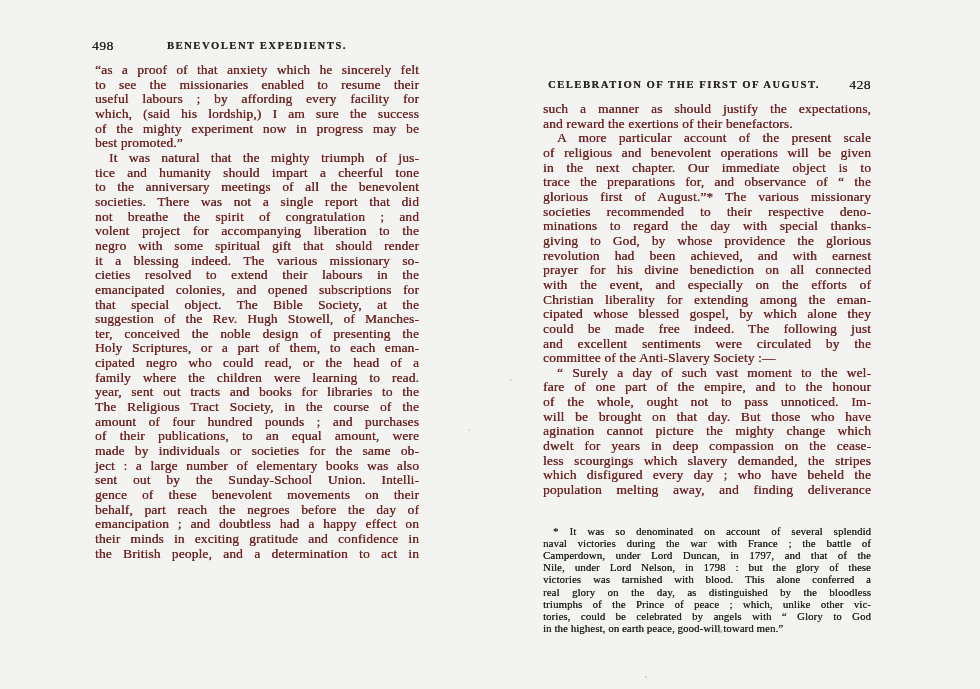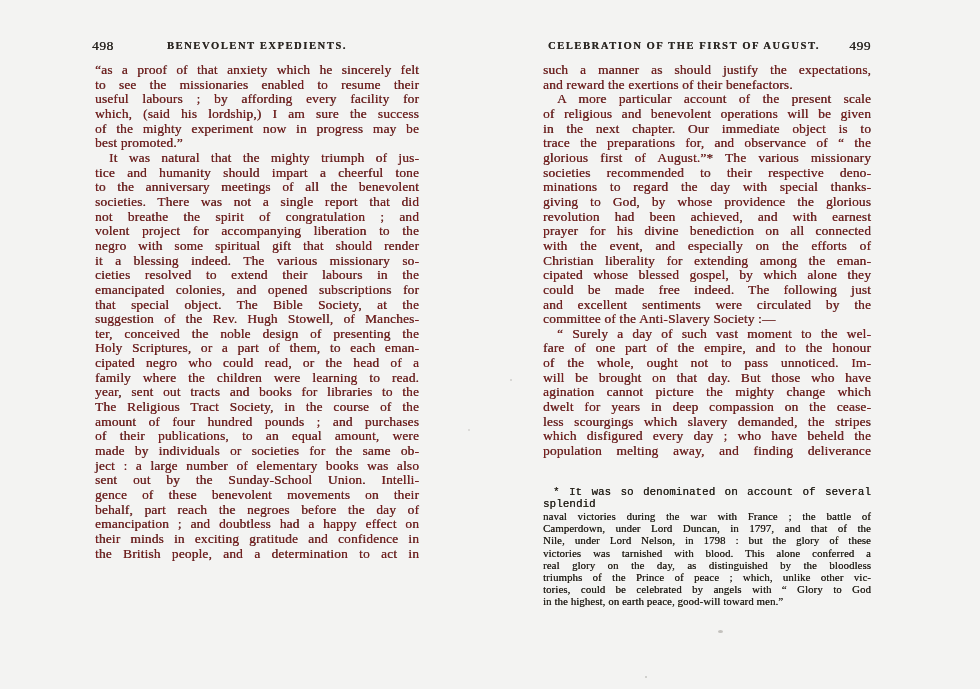--- a/index.html
+++ b/index.html
@@ -32,21 +32,21 @@
   .run-title {
     display: block;
     text-align: center;
     font-size: 10.5px;
     font-weight: bold;
     letter-spacing: 1.6px;
     color: #2a2622;
     text-shadow: 0.2px 0 0 rgba(40,34,28,0.8);
     white-space: nowrap;
   }
-  .page.right .run-title { padding-right: 46px; }
+  .page.right .run-title { padding-right: 46px; margin-top: 39px; }
   .pg-num {
     position: absolute;
     top: -2px;
     font-size: 13.5px;
     font-weight: normal;
     letter-spacing: 0.5px;
     text-shadow: 0.25px 0 0 rgba(40,34,28,0.85);
   }
   .pg-num.outer-left  { left: -3px; }
   .pg-num.outer-right { right: 0; }
@@ -71,21 +71,21 @@
     letter-spacing: 0.1px;
     color: #242019;
     text-shadow: 0.25px 0 0 rgba(36,32,25,0.85);
   }
   .footnote .line {
     line-height: 12.15px;
     text-align: justify;
     text-align-last: justify;
   }
   .footnote .line.end { text-align-last: left; }
-  .footnote .para.indent .line.first { text-indent: 10px; font-family: Liberation Mono, monospace; }
+  .footnote .para.indent .line.first { text-indent: 10px; }
 
   .speck {
     position: absolute;
     background: #9a9892;
     border-radius: 50%;
   }
 </style>
 </head>
 <body>
 
@@ -134,21 +134,21 @@
           <div class="line">emancipation ; and doubtless had a happy effect on</div>
           <div class="line">their minds in exciting gratitude and confidence in</div>
           <div class="line">the British people, and a determination to act in</div>
         </div>
       </div>
   </section>
 
   <section class="page right">
     <header class="pg-head">
       <span class="run-title">CELEBRATION OF THE FIRST OF AUGUST.</span>
-      <span class="pg-num outer-right">499</span>
+      <span class="pg-num outer-right">428</span>
     </header>
     <div class="body-text">
         <div class="para">
           <div class="line first">such a manner as should justify the expectations,</div>
           <div class="line end">and reward the exertions of their benefactors.</div>
         </div>
         <div class="para indent">
           <div class="line first">A more particular account of the present scale</div>
           <div class="line">of religious and benevolent operations will be given</div>
           <div class="line">in the next chapter.  Our immediate object is to</div>

